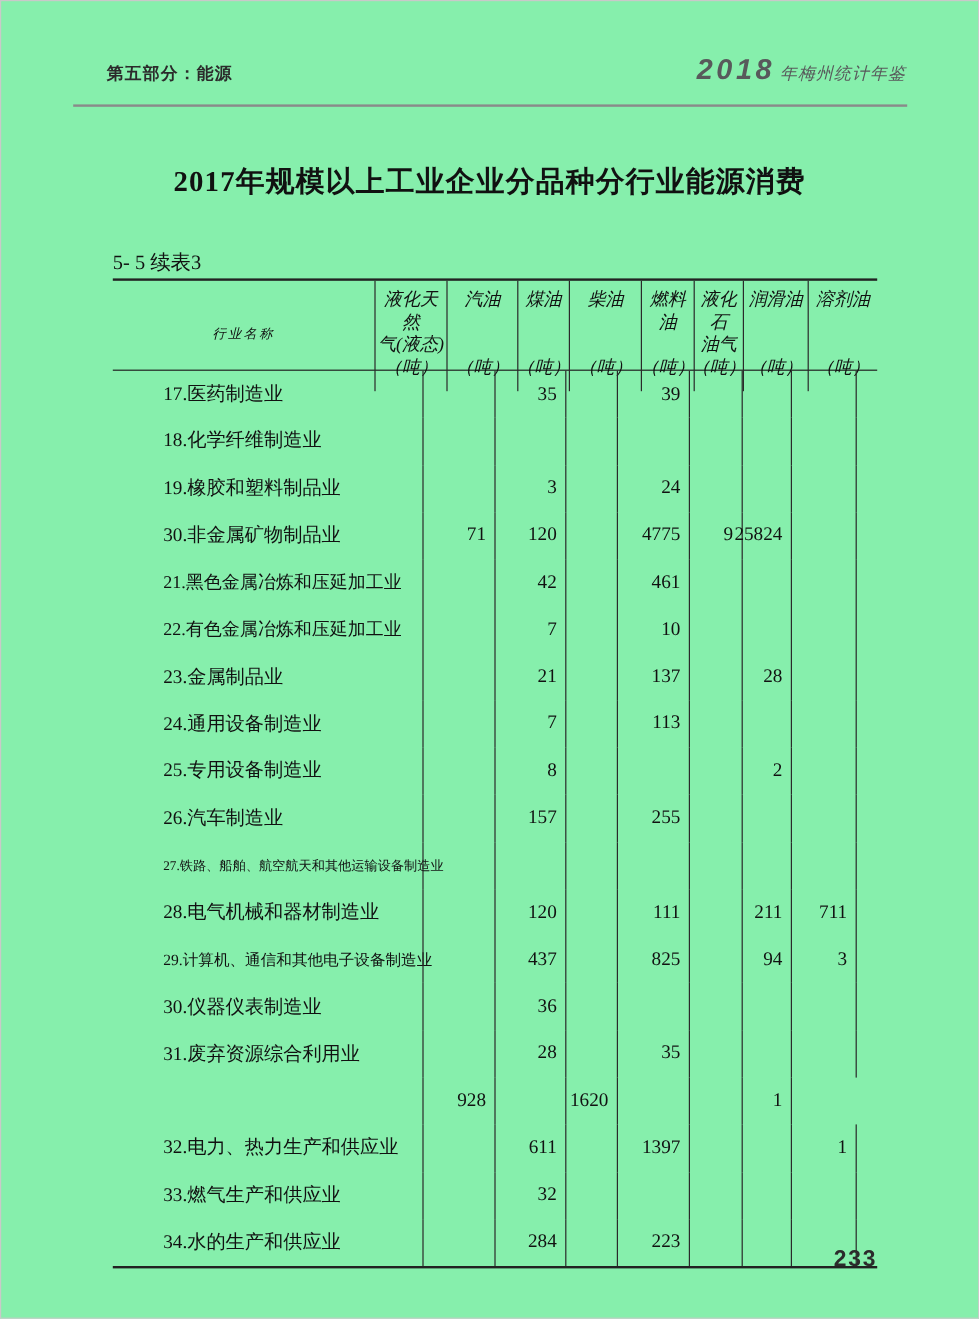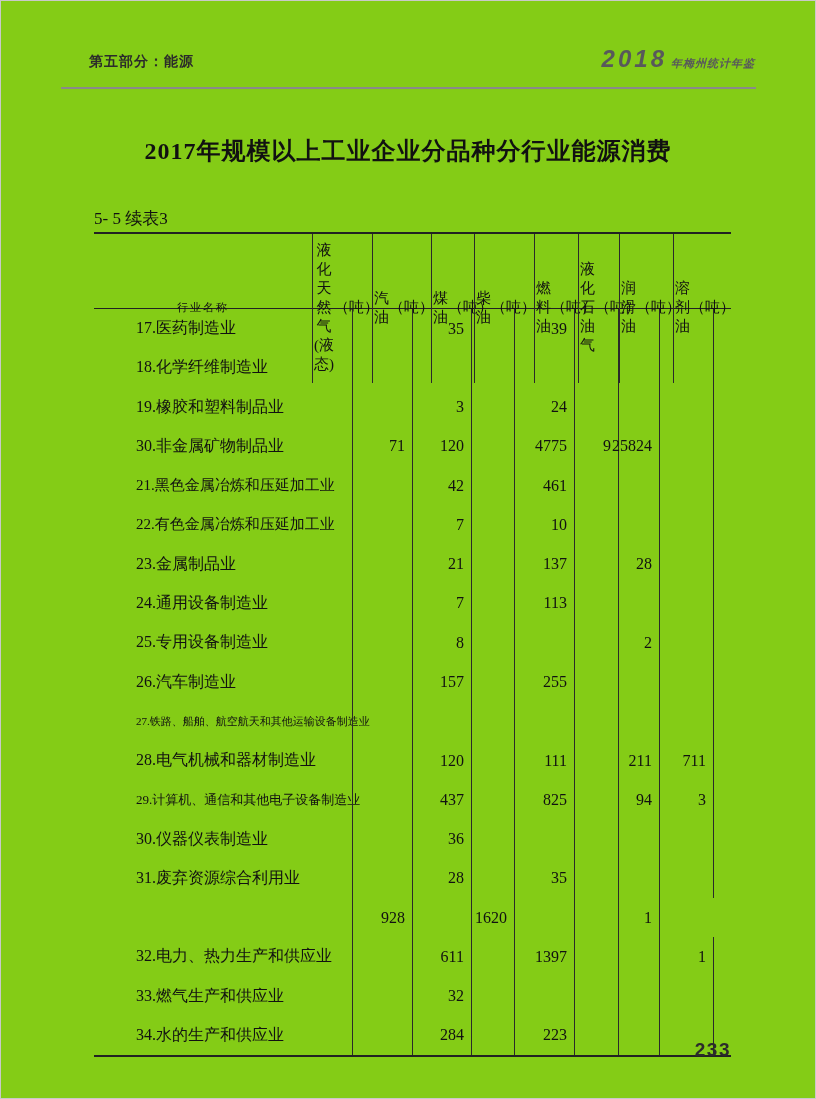--- a/index.html
+++ b/index.html
@@ -1,21 +1,21 @@
 <!DOCTYPE html>
 <html><head>
 <meta charset="utf-8">
 <style>
   html, body { margin: 0; padding: 0; background: #e8e8e8; }
   .page {
     position: relative;
     width: 816px;
     height: 1099px;
     margin: 0 auto;
-    background: #84cc16;
+    background: #86efac;
     border: 1px solid #c9c9c9;
     box-sizing: border-box;
     font-family: "Liberation Serif", "DejaVu Serif", serif;
     color: #1a1a1a;
     overflow: hidden;
   }
 
   
   .hdr-left {
     position: absolute; left: 88px; top: 52px;
@@ -27,22 +27,22 @@
     position: absolute; right: 60px; top: 44px;
     color: #58595b; white-space: nowrap; text-align: right;
   }
   .hdr-right .year {
     font-family: "Liberation Sans", "DejaVu Sans", sans-serif;
     font-style: italic; font-weight: bold;
     font-size: 24px; letter-spacing: 3px; color: #58595b;
   }
   .hdr-right .rest {
     font-family: "Liberation Sans", "DejaVu Sans", sans-serif;
-    font-style: italic; font-weight: bold;
-    font-size: 11px; color: #58595b; letter-spacing: 1px;
+    font-style: italic; font-weight: normal;
+    font-size: 14px; color: #58595b; letter-spacing: 1px;
   }
   .hdr-rule {
     position: absolute; left: 60px; right: 59px; top: 86px;
     height: 2px; background: #8a8a8a;
   }
 
   
   .title {
     position: absolute; left: 0; right: 0; top: 134px;
     margin: 0; text-align: center;
@@ -65,24 +65,24 @@
   .thead, .tr {
     display: grid;
     grid-template-columns: 218px 60px 59px 43px 60px 44px 41px 54px 58px;
   }
   .thead { height: 74px; border-bottom: 1.5px solid #222; }
   .tr { height: 39.28px; margin-left: 40px; }
   .th, .td { box-sizing: border-box; overflow: visible; }
   .th + .th, .td + .td { border-left: 1.5px solid #2a2a2a; }
 
   .th {
-    display: flex; justify-content: space-between;
+    display: flex; flex-direction: column; justify-content: space-between;
     align-items: center; text-align: center;
     padding: 7px 1px 9px 1px;
-    font-size: 15px; line-height: 19px; color: #111;
+    font-size: 15px; line-height: 19px; color: #111; font-style: italic;
   }
   .th .colname { white-space: pre-line; min-height: 38px; }
   .th .colunit { white-space: nowrap; }
   .th-first {
     justify-content: center;
     font-size: 11px; letter-spacing: 2px; text-align: right;
   }
 
   .td {
     display: flex; align-items: center;

